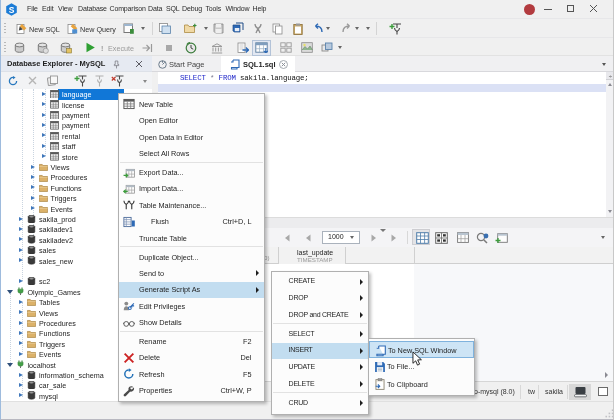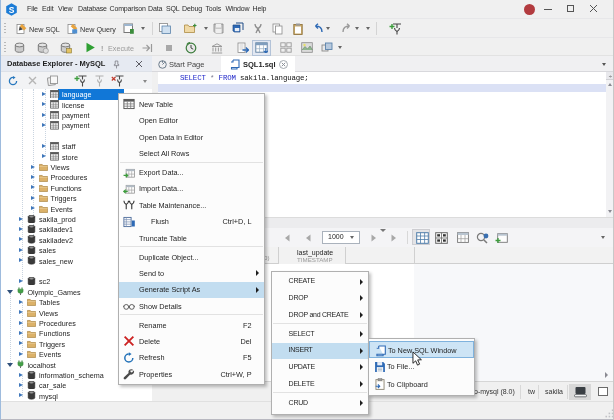--- a/index.html
+++ b/index.html
@@ -287,20 +287,29 @@
       </div>
 <div class="trow" style="top:31.4px">
         <div class="arr-c" style="left:41.0px"></div>
         <svg class="ticon" style="left:49.0px" width="9" height="9" viewBox="0 0 9 9">
           <rect x="0.4" y="0.4" width="8.2" height="8.2" fill="#fdfdfd" stroke="#4a4a4a" stroke-width="0.8"></rect>
           <rect x="0.4" y="0.4" width="8.2" height="2" fill="#5a5a5a"></rect>
           <path d="M3.2 2.5 L3.2 8.5 M5.9 2.5 L5.9 8.5 M0.5 4.5 L8.5 4.5 M0.5 6.5 L8.5 6.5" stroke="#7a7a7a" stroke-width="0.7"></path>
         </svg>
         <span class="lbl" style="left:61.0px;color:#1e1e1e">payment</span>
       </div>
+<div class="trow" style="top:41.8px">
+        <div class="arr-c" style="left:41.0px"></div>
+        <svg class="ticon" style="left:49.0px" width="9" height="9" viewBox="0 0 9 9">
+          <rect x="0.4" y="0.4" width="8.2" height="8.2" fill="#fdfdfd" stroke="#4a4a4a" stroke-width="0.8"></rect>
+          <rect x="0.4" y="0.4" width="8.2" height="2" fill="#5a5a5a"></rect>
+          <path d="M3.2 2.5 L3.2 8.5 M5.9 2.5 L5.9 8.5 M0.5 4.5 L8.5 4.5 M0.5 6.5 L8.5 6.5" stroke="#7a7a7a" stroke-width="0.7"></path>
+        </svg>
+        <span class="lbl" style="left:61.0px;color:#1e1e1e">rental</span>
+      </div>
 <div class="trow" style="top:52.2px">
         <div class="arr-c" style="left:41.0px"></div>
         <svg class="ticon" style="left:49.0px" width="9" height="9" viewBox="0 0 9 9">
           <rect x="0.4" y="0.4" width="8.2" height="8.2" fill="#fdfdfd" stroke="#4a4a4a" stroke-width="0.8"></rect>
           <rect x="0.4" y="0.4" width="8.2" height="2" fill="#5a5a5a"></rect>
           <path d="M3.2 2.5 L3.2 8.5 M5.9 2.5 L5.9 8.5 M0.5 4.5 L8.5 4.5 M0.5 6.5 L8.5 6.5" stroke="#7a7a7a" stroke-width="0.7"></path>
         </svg>
         <span class="lbl" style="left:61.0px;color:#1e1e1e">staff</span>
       </div>
 <div class="trow" style="top:62.6px">
@@ -682,20 +691,29 @@
 <div class="mi" style="height:16.4px">
 <span class="t" style="left:20px;top:3.7px">Send to</span>
 <div class="subarr" style="top:5.2px"></div>
 </div>
 <div class="mi" style="height:16.4px;background:#c2ddf0">
 <span class="t" style="left:20px;top:3.7px">Generate Script As</span>
 <div class="subarr" style="top:5.2px"></div>
 </div>
 <div class="mi" style="height:16.4px">
 <svg class="micon" style="top:2.2px" width="13" height="12" viewBox="0 0 13 12">
+          <circle cx="3.6" cy="3.4" r="2.1" fill="#8a8a8a"></circle>
+          <path d="M0.8 10.6 C0.8 7.6 2 6.3 3.6 6.3 C5.2 6.3 6.4 7.6 6.4 10.6 Z" fill="#8a8a8a"></path>
+          <path d="M7.5 7.5 L11.8 3.2 M10.3 4.7 L11.9 6.3 M9 6 L10.3 7.3" stroke="#2d69b5" stroke-width="1.2" fill="none"></path>
+          <circle cx="7.4" cy="8.3" r="1.6" fill="none" stroke="#2d69b5" stroke-width="1.1"></circle>
+        </svg>
+<span class="t" style="left:20px;top:3.7px">Edit Privileges</span>
+</div>
+<div class="mi" style="height:16.4px">
+<svg class="micon" style="top:2.2px" width="13" height="12" viewBox="0 0 13 12">
           <circle cx="3.5" cy="7" r="2.6" fill="none" stroke="#555" stroke-width="1"></circle>
           <circle cx="9.5" cy="7" r="2.6" fill="none" stroke="#555" stroke-width="1"></circle>
           <path d="M6.1 7 C6.4 6.2 6.6 6.2 6.9 7 M0.9 7 L0 5.5 M12.1 7 L13 5.5" stroke="#555" stroke-width="0.9" fill="none"></path>
         </svg>
 <span class="t" style="left:20px;top:3.7px">Show Details</span>
 </div>
 <div class="msep" style="height:2.5px;border-top:1px solid #e2e2e2;margin:0 1px 0px 1px;padding-top:1.5px"></div>
 <div class="mi" style="height:16.4px">
 <span class="t" style="left:20px;top:3.7px">Rename</span>
 <span class="sc" style="top:3.7px;right:12px">F2</span>

